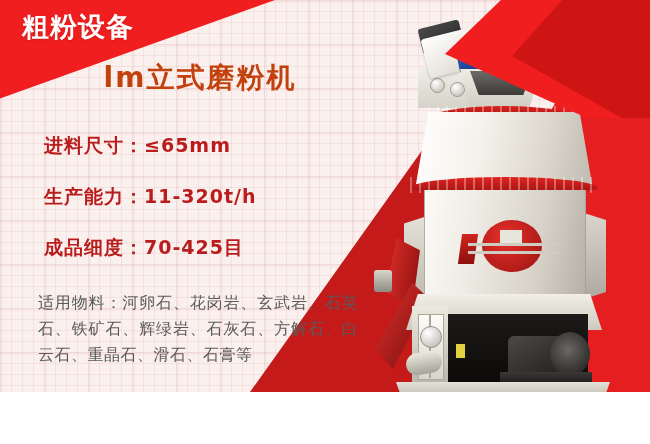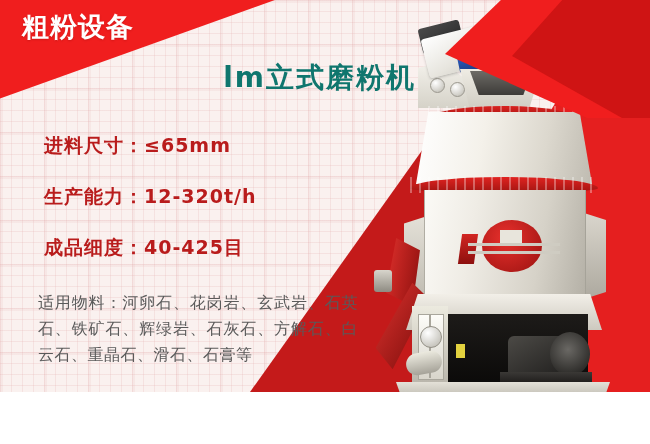--- a/index.html
+++ b/index.html
@@ -54,23 +54,23 @@
   #banner-text{
     position:absolute;left:22px;top:12px;
     font-size:27px;font-weight:700;color:#ffffff;
     letter-spacing:1px;line-height:1.1;
     text-shadow:0 1px 2px rgba(120,0,0,.25);
     white-space:nowrap;
   }
 
   
   #headline{
-    position:absolute;left:16px;top:59px;width:400px;
-    text-align:right;
-    font-size:28px;font-weight:700;color:#0f766e;
+    position:absolute;left:0;top:59px;width:400px;
+    text-align:center;
+    font-size:28px;font-weight:700;color:#c2410c;
     letter-spacing:2px;white-space:nowrap;
   }
 
   
   #specs{
     position:absolute;left:44px;top:133px;width:330px;
   }
   .spec-row{
     font-size:19px;font-weight:700;color:#b91c1c;
     letter-spacing:1px;margin-bottom:25px;white-space:nowrap;
@@ -321,19 +321,19 @@
 
   <div class="shape" id="tr-chev-light"></div>
   <div class="shape" id="tr-chev-dark"></div>
 
   <div id="banner-text">粗粉设备</div>
 
   <div id="headline">lm立式磨粉机</div>
 
   <div id="specs">
     <div class="spec-row">进料尺寸：≤65mm</div>
-    <div class="spec-row">生产能力：12-320t/h</div>
-    <div class="spec-row">成品细度：40-425目</div>
+    <div class="spec-row">生产能力：11-320t/h</div>
+    <div class="spec-row">成品细度：70-425目</div>
   </div>
 
   <div id="materials">适用物料：河卵石、花岗岩、玄武岩、石英石、铁矿石、辉绿岩、石灰石、方解石、白云石、重晶石、滑石、石膏等</div>
 
 </div>
 
 </body></html>

